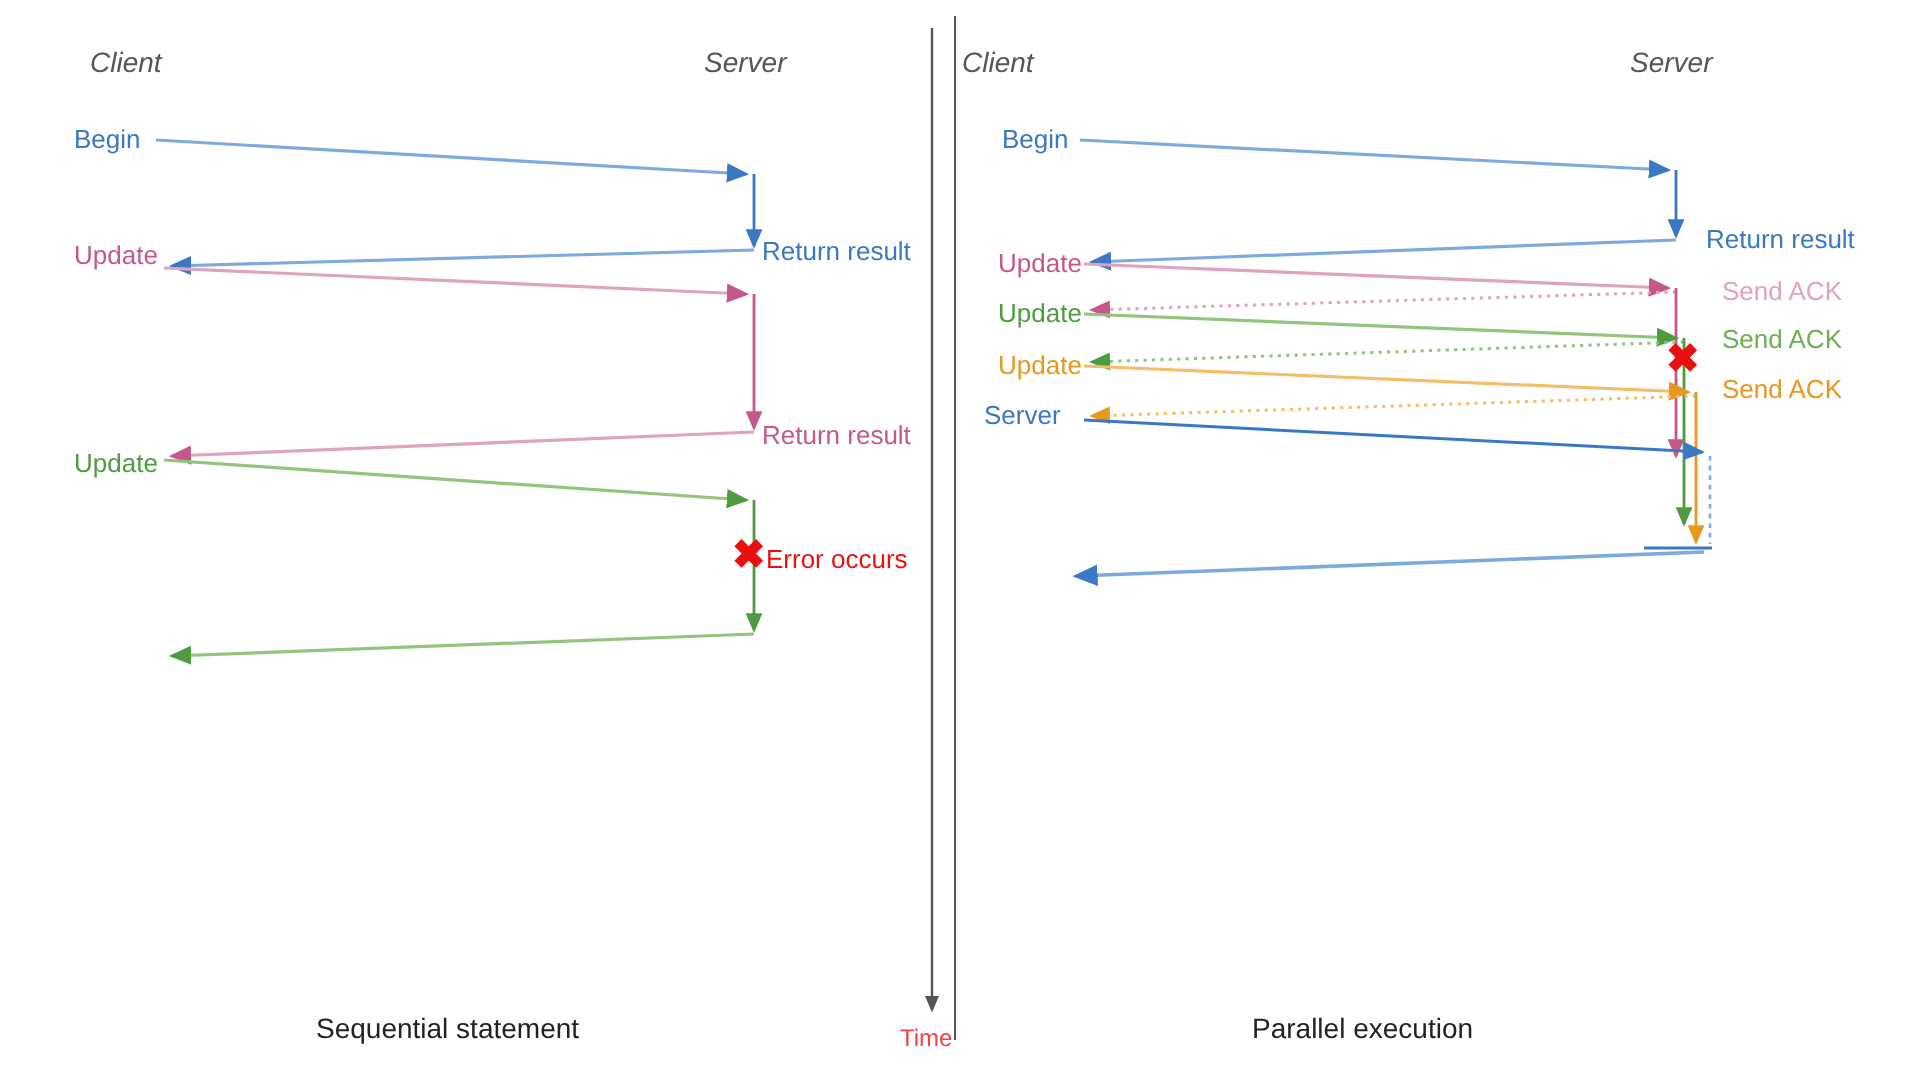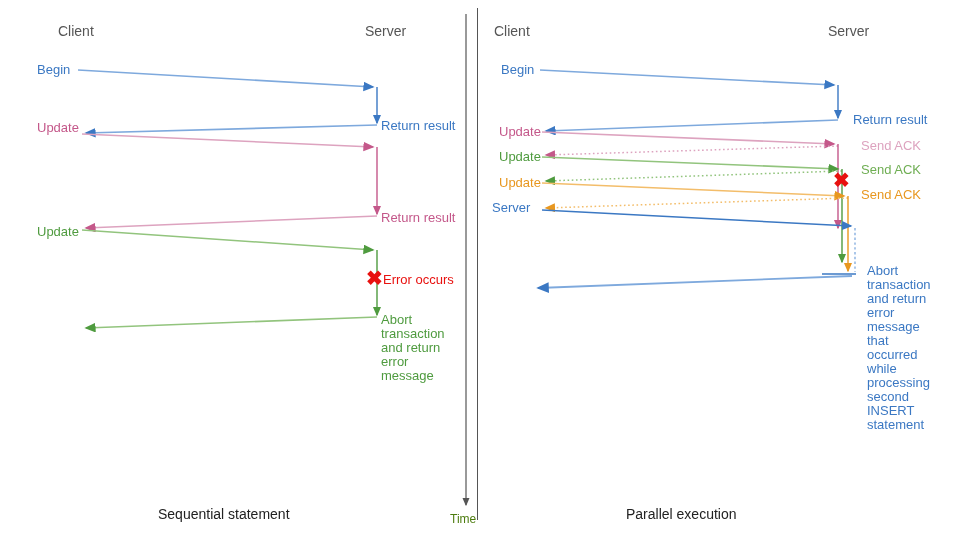--- a/index.html
+++ b/index.html
@@ -29,31 +29,31 @@
     position: absolute;
     white-space: pre;
     line-height: 13px;
     font-size: 13px;
   }
   .lbl.wrapbox {
     white-space: normal;
     line-height: 14px;
   }
   .actor {
+    font-style: italic;
     font-size: 14px;
     color: #555555;
-    margin-left: 13px;
   }
   .caption {
     font-size: 14px;
     color: #222222;
   }
   .axis-label {
     font-size: 12px;
-    color: #4d7c0f;
+    color: #ef4444;
   }
   .xmark {
     position: absolute;
     font-size: 20px;
     font-weight: bold;
     color: #e8110f;
     line-height: 20px;
     font-family: "Liberation Sans", sans-serif;
   }
   .divider {
@@ -191,21 +191,20 @@
 
   <div class="lbl" style="left:37px; top:63px; color:#3b78c3;">Begin</div>
   <div class="lbl" style="left:381px; top:119px; color:#3b78c3;">Return result</div>
   <div class="lbl" style="left:37px; top:121px; color:#c4588a;">Update</div>
   <div class="lbl" style="left:381px; top:211px; color:#c4588a;">Return result</div>
   <div class="lbl" style="left:37px; top:225px; color:#4f9b3f;">Update</div>
 
   <div class="xmark" style="left:366px; top:268px;">✖</div>
   <div class="lbl" style="left:383px; top:273px; color:#e8110f;text-align:center;">Error occurs</div>
 
-  <div class="lbl wrapbox" style="left:381px; top:313px; width:82px; color:#4f9b3f;">Abort transaction and return error message</div>
 
   <div class="lbl caption" style="left:158px; top:508px;">Sequential statement</div>
 
   <div class="lbl axis-label" style="left:450px; top:513px;">Time</div>
 
   <div class="lbl actor" style="left:481px; top:25px;">Client</div>
   <div class="lbl actor" style="left:815px; top:25px;">Server</div>
 
   <div class="lbl" style="left:501px; top:63px; color:#3b78c3;">Begin</div>
   <div class="lbl" style="left:853px; top:113px; color:#3b78c3;">Return result</div>
@@ -216,17 +215,16 @@
   <div class="lbl" style="left:499px; top:150px; color:#4f9b3f;">Update</div>
   <div class="lbl" style="left:861px; top:163px; color:#6fae53;">Send ACK</div>
 
   <div class="lbl" style="left:499px; top:176px; color:#e8971f;">Update</div>
   <div class="lbl" style="left:861px; top:188px; color:#e8971f;">Send ACK</div>
 
   <div class="lbl" style="left:492px; top:201px; color:#3b78c3;">Server</div>
 
   <div class="xmark" style="left:833px; top:170px;">✖</div>
 
-  <div class="lbl wrapbox" style="left:867px; top:264px; width:64px; color:#3b78c3;">Abort transaction and return error message that occurred while processing second INSERT statement</div>
 
   <div class="lbl caption" style="left:626px; top:508px;">Parallel execution</div>
 
 </div>
 
 </body></html>

